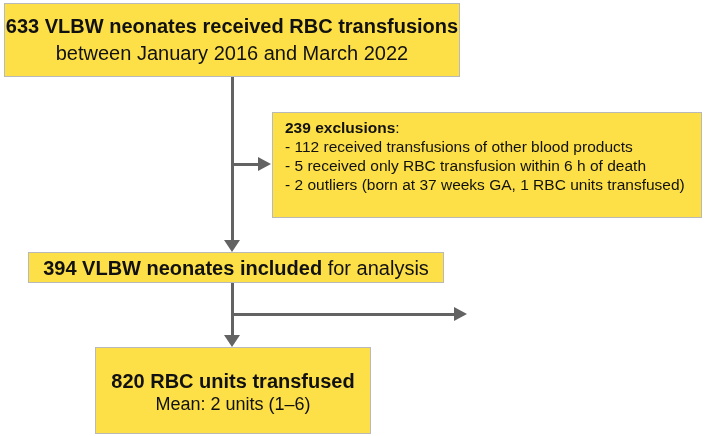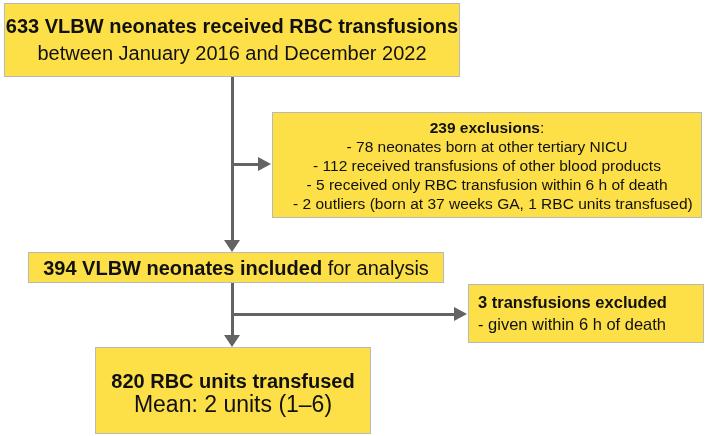--- a/index.html
+++ b/index.html
@@ -32,42 +32,41 @@
   .bold { font-weight: bold; }
 
   .box-top {
     left: 4px; top: 3px; width: 456px; height: 74px;
     font-size: 20px; line-height: 27px;
     white-space: nowrap;
   }
   .box-exclusions {
     left: 272px; top: 112px; width: 430px; height: 106px;
     font-size: 15.5px; line-height: 19px;
-    padding: 5px 20px;
+    padding: 5px 12px;
     white-space: nowrap;
-    text-align: center;
   }
   .box-included {
     left: 28px; top: 252px; width: 416px; height: 31px;
     font-size: 20px; line-height: 28px;
     white-space: nowrap;
   }
   .box-excluded2 {
     left: 468px; top: 284px; width: 236px; height: 59px;
     font-size: 16.5px; line-height: 22px;
     padding: 6px 9px;
     white-space: nowrap;
   }
   .box-transfused {
     left: 95px; top: 347px; width: 276px; height: 87px;
     white-space: nowrap;
     padding-top: 2px;
   }
   .box-transfused .title { font-size: 20px; line-height: 25px; }
-  .box-transfused .detail { font-size: 23px; line-height: 20.5px; }
+  .box-transfused .detail { font-size: 18px; line-height: 20.5px; }
 
   .connector {
     position: absolute;
     background: #636363;
   }
   .arrowhead {
     position: absolute;
     width: 0;
     height: 0;
   }
@@ -82,50 +81,45 @@
     border-left: 13px solid #636363;
   }
 </style>
 </head>
 <body>
 
 <div class="canvas">
 
   <div class="box box-top center-text">
     <div class="bold">633 VLBW neonates received RBC transfusions</div>
-    <div>between January 2016 and December 2022</div>
+    <div>between January 2016 and March 2022</div>
   </div>
 
   <div class="connector" style="left:231px; top:77px; width:2.5px; height:164px;"></div>
   <div class="arrowhead down" style="left:224px; top:240px;"></div>
 
   <div class="connector" style="left:233px; top:163px; width:26px; height:2.5px;"></div>
   <div class="arrowhead right" style="left:258px; top:156.5px;"></div>
 
   <div class="box box-exclusions">
     <div><span class="bold">239 exclusions</span><span>:</span></div>
-    <div>- 78 neonates born at other tertiary NICU</div>
     <div>- 112 received transfusions of other blood products</div>
     <div>- 5 received only RBC transfusion within 6 h of death</div>
     <div>- 2 outliers (born at 37 weeks GA, 1 RBC units transfused)</div>
   </div>
 
   <div class="box box-included center-text">
     <div><span class="bold">394 VLBW neonates included</span><span> for analysis</span></div>
   </div>
 
   <div class="connector" style="left:231px; top:283px; width:2.5px; height:53px;"></div>
   <div class="arrowhead down" style="left:224px; top:335px;"></div>
 
   <div class="connector" style="left:233px; top:313px; width:222px; height:2.5px;"></div>
   <div class="arrowhead right" style="left:454px; top:306.5px;"></div>
 
-  <div class="box box-excluded2">
-    <div class="bold">3 transfusions excluded</div>
-    <div>- given within 6 h of death</div>
-  </div>
 
   <div class="box box-transfused center-text">
     <div class="title bold">820 RBC units transfused</div>
     <div class="detail">Mean: 2 units (1–6)</div>
   </div>
 
 </div>
 
 </body></html>

